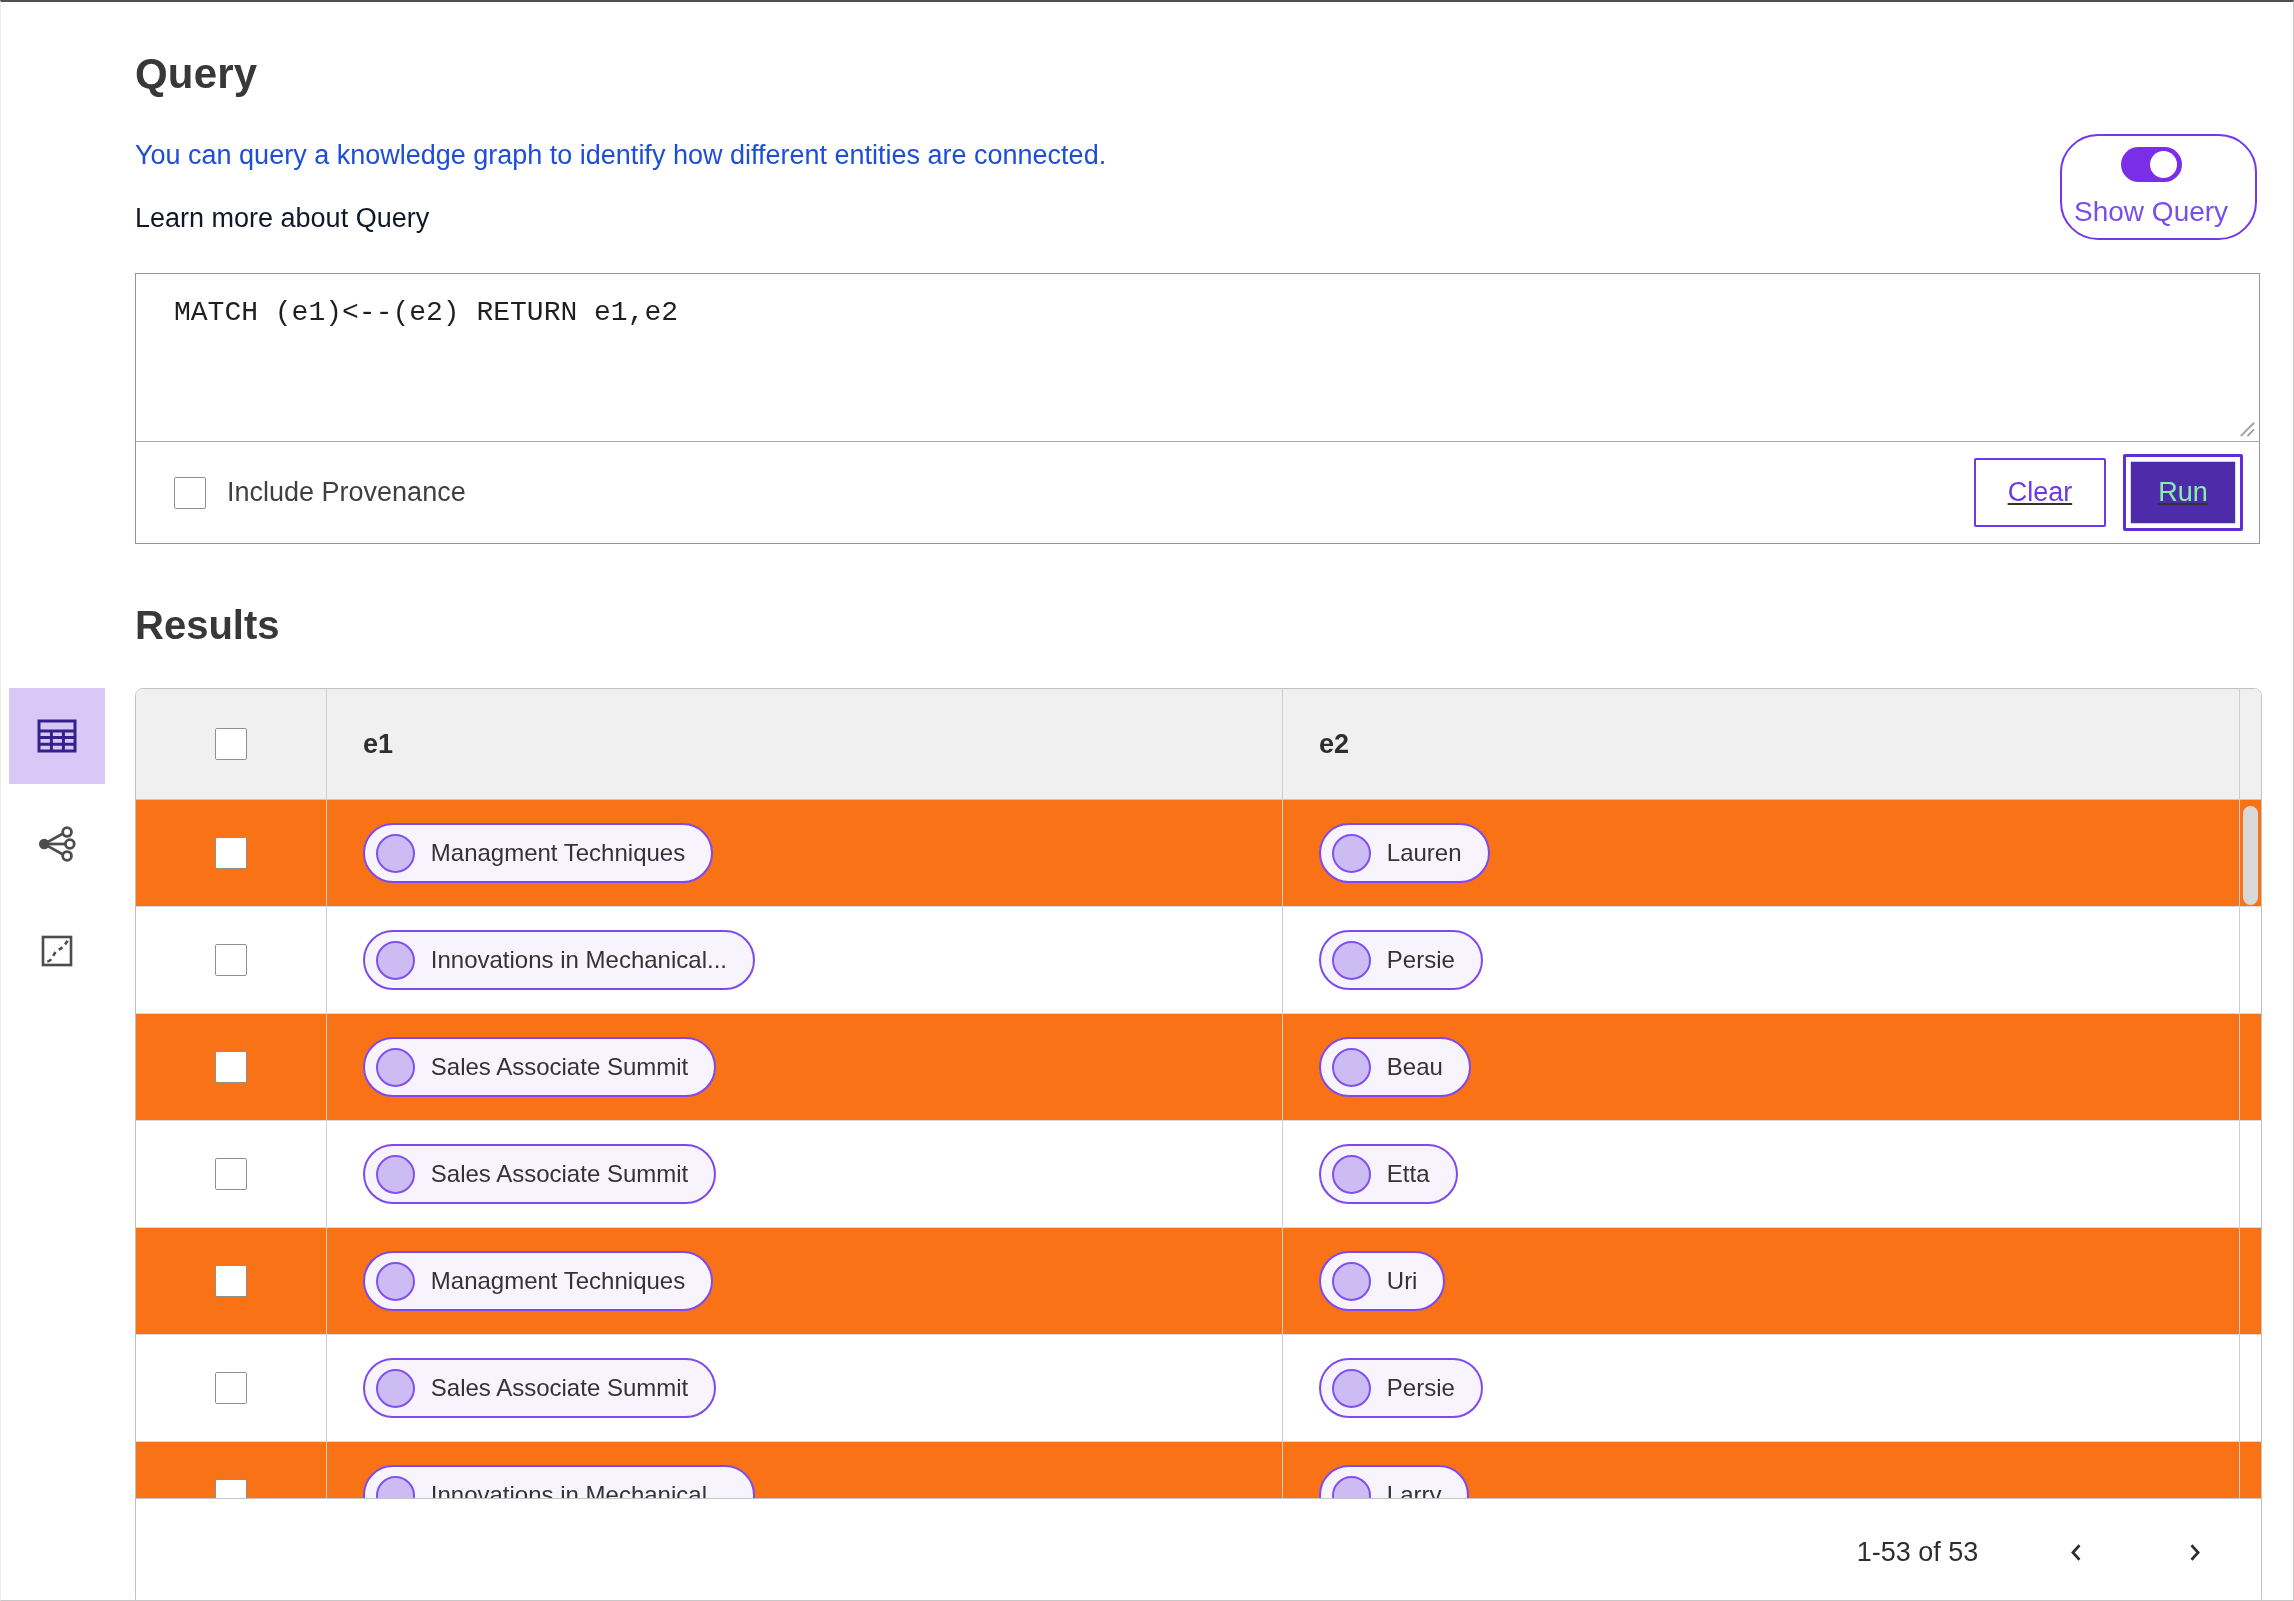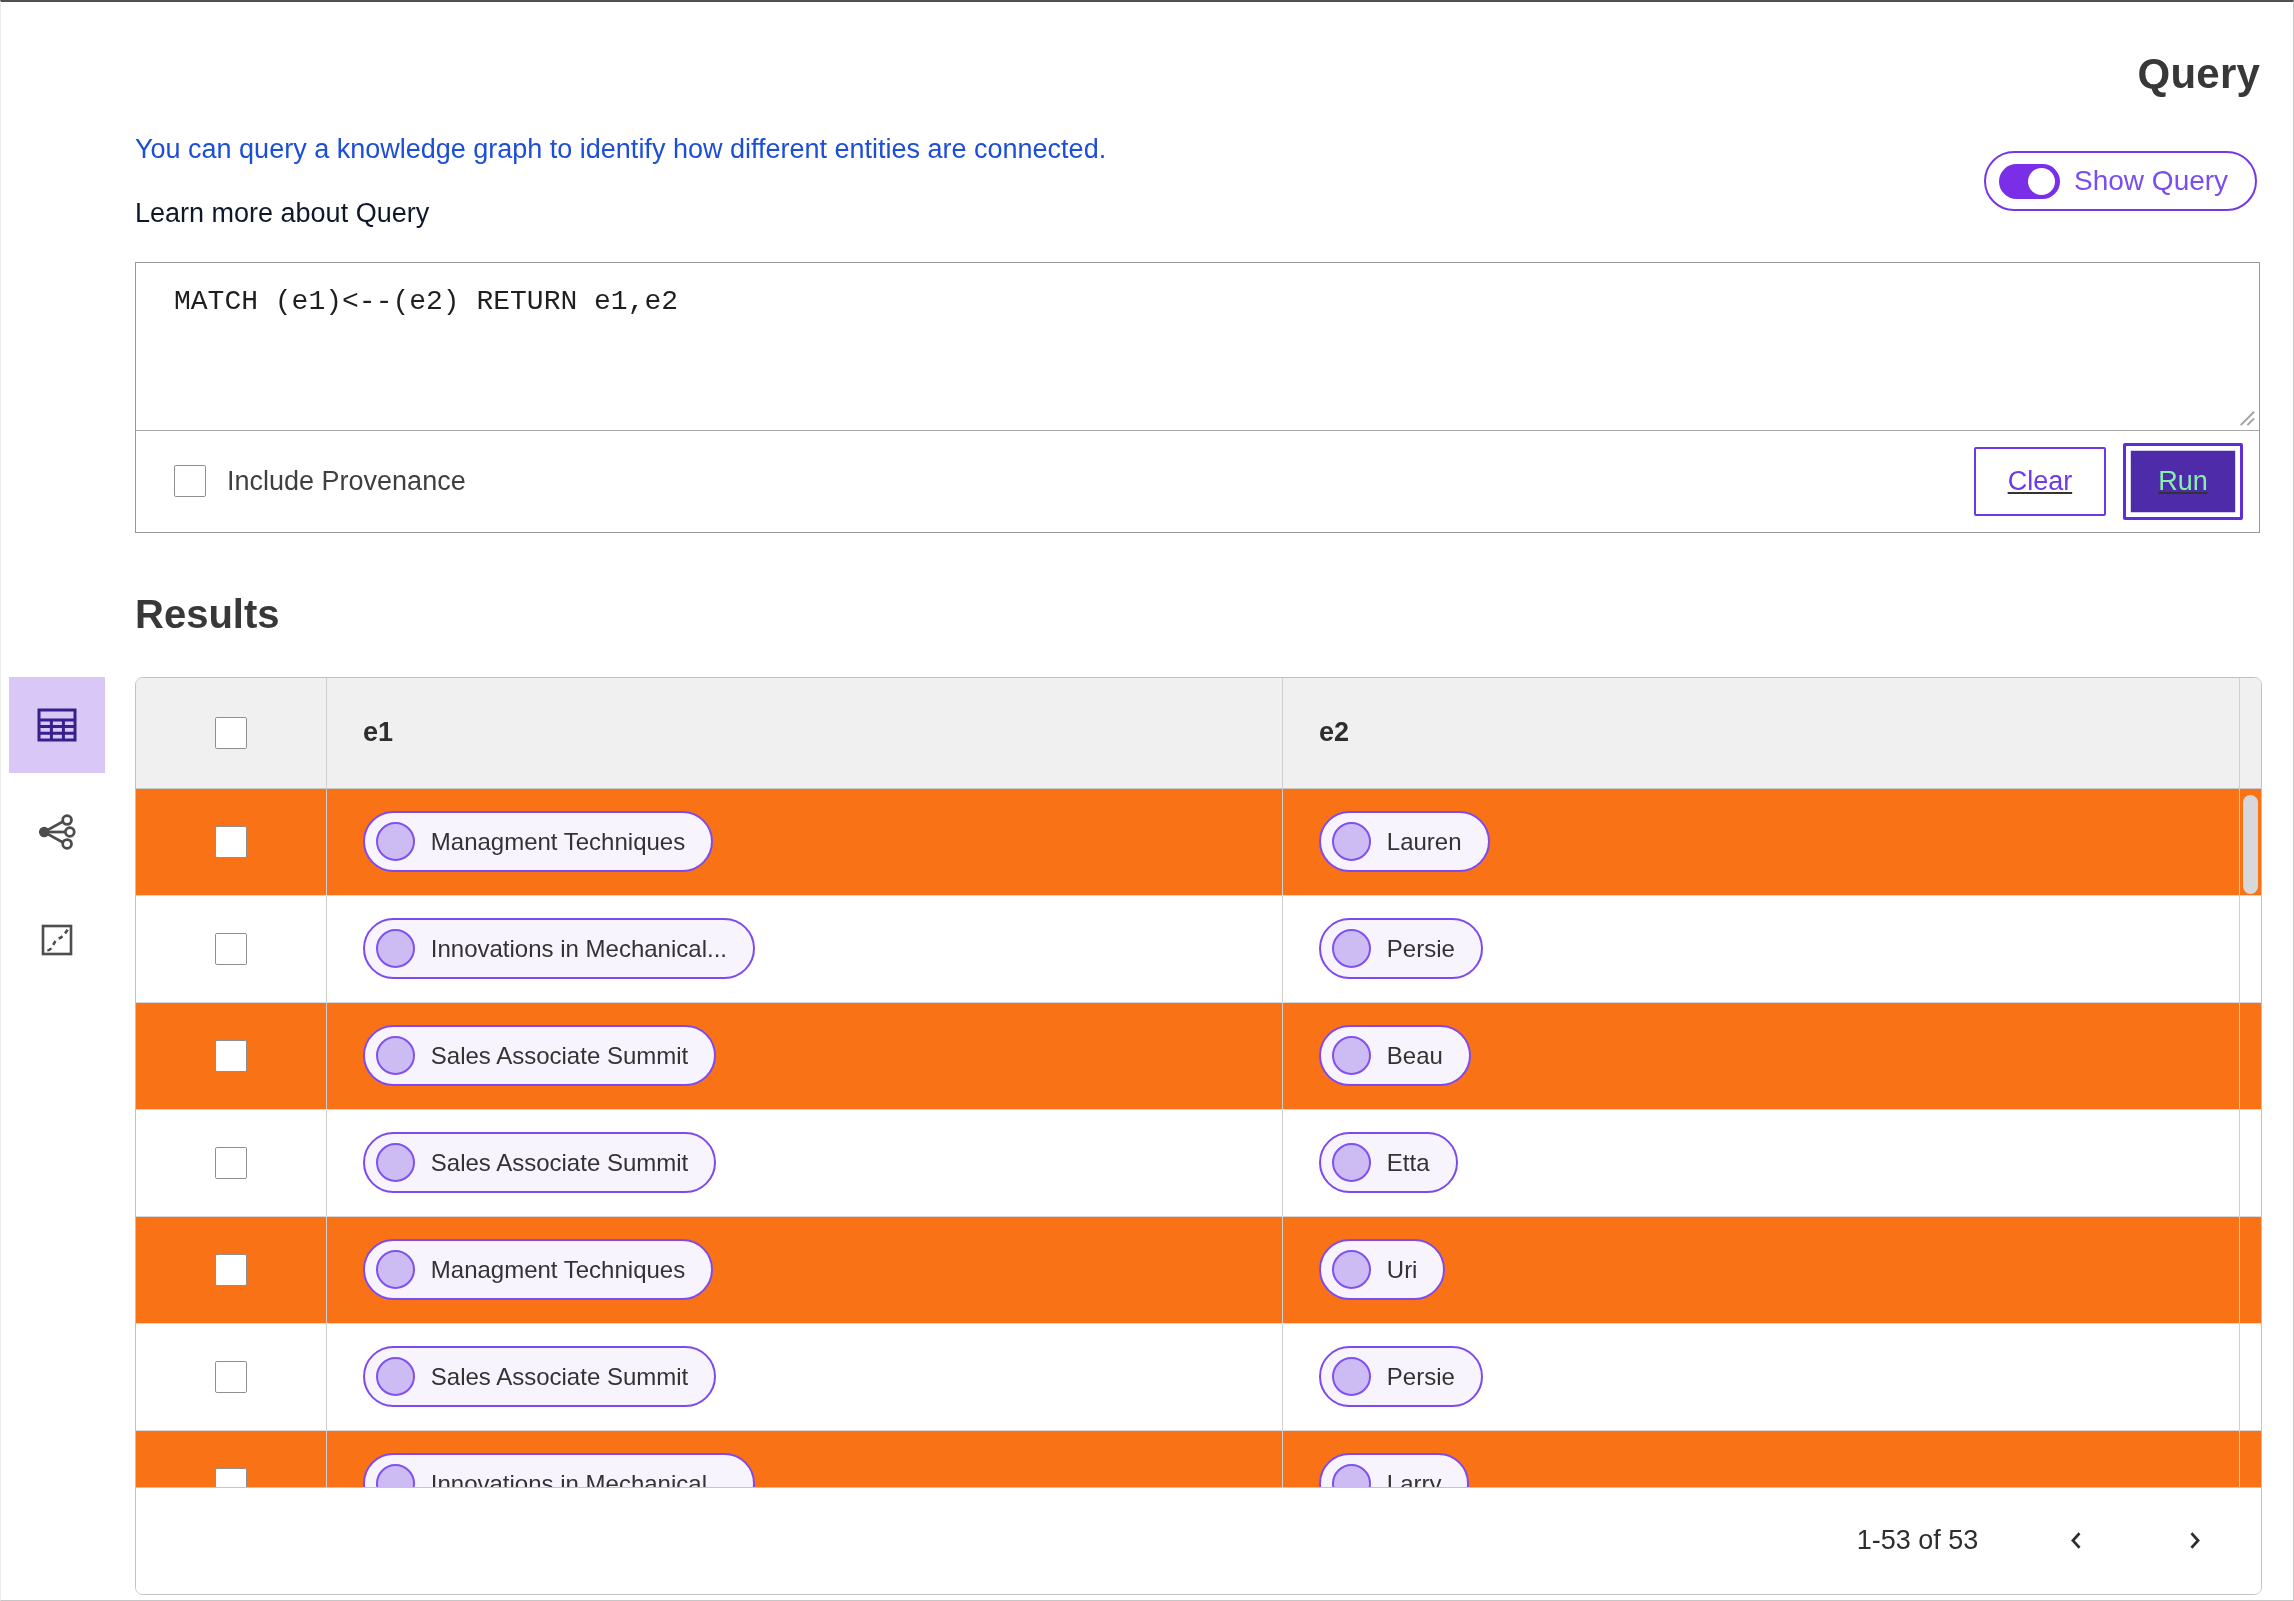--- a/index.html
+++ b/index.html
@@ -13,30 +13,30 @@
     background: #fff;
     border-top: 2.9px solid #4f4f4f;
     border-right: 1.9px solid #c6c6c6;
     border-bottom: 1.9px solid #c6c6c6;
     border-left: 1px solid #ececec;
     overflow: hidden;
   }
   .content { position: relative; padding: 48px 33px 0 134px; }
 
   
-  h1.page-title { font-size: 42px; font-weight: 700; color: #383838; letter-spacing: 0.2px; text-align: right; }
+  h1.page-title { font-size: 42px; font-weight: 700; color: #383838; letter-spacing: 0.2px; }
 
   .intro-row { display:flex; justify-content:space-between; align-items:center; margin-top: 36px; }
   .intro-text p { font-size: 27px; color: #1d4ed8; }
   .intro-text a { display:inline-block; margin-top: 32.5px; font-size: 27px; color: #0f172a; text-decoration: none; cursor: pointer; }
 
   .show-query-toggle {
     display:flex; align-items:center; gap: 14.3px;
     background:#fff; border: 2.4px solid #7637ea; border-radius: 38px;
-    padding: 10.5px 27px 10.5px 12.4px; cursor: pointer; margin-right: 2.9px;
+    padding: 10.5px 27px 10.5px 12.4px; cursor: pointer; margin-right: 2.9px; flex-direction: column;
   }
   .toggle-track {
     position: relative; width: 61px; height: 35px; border-radius: 18px;
     background: #7b2ee8; flex: none;
   }
   .toggle-knob {
     position:absolute; top: 4.3px; right: 4.8px; width: 27px; height: 27px;
     border-radius: 50%; background: #fff;
   }
   .show-query-label { font-size: 28px; color: #7a4df0; }

